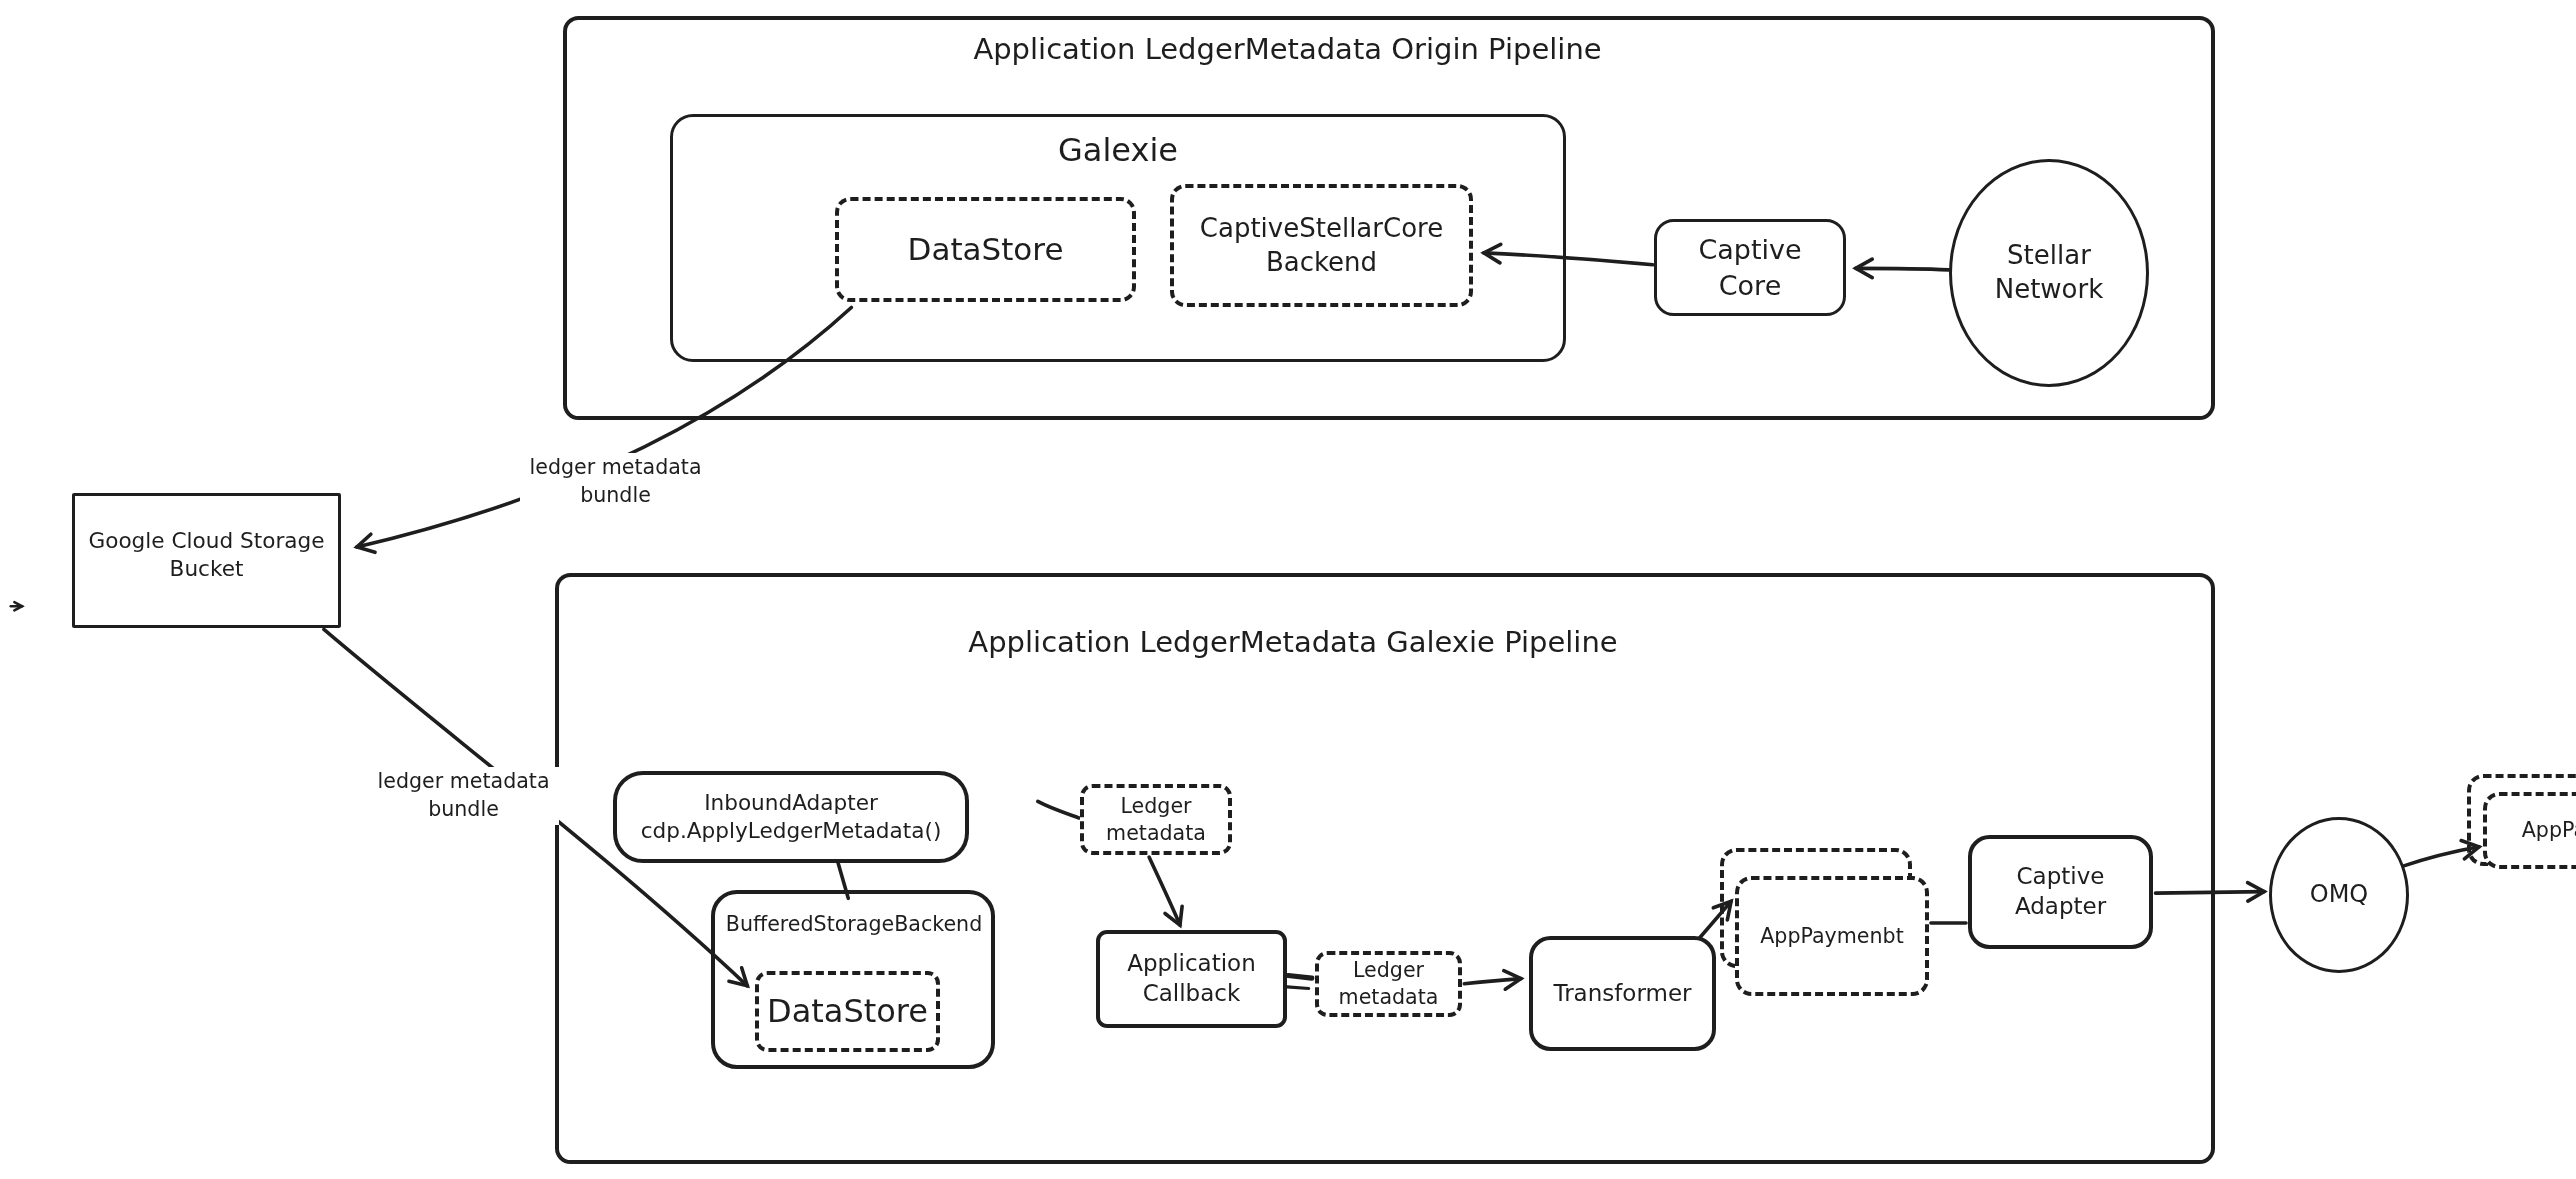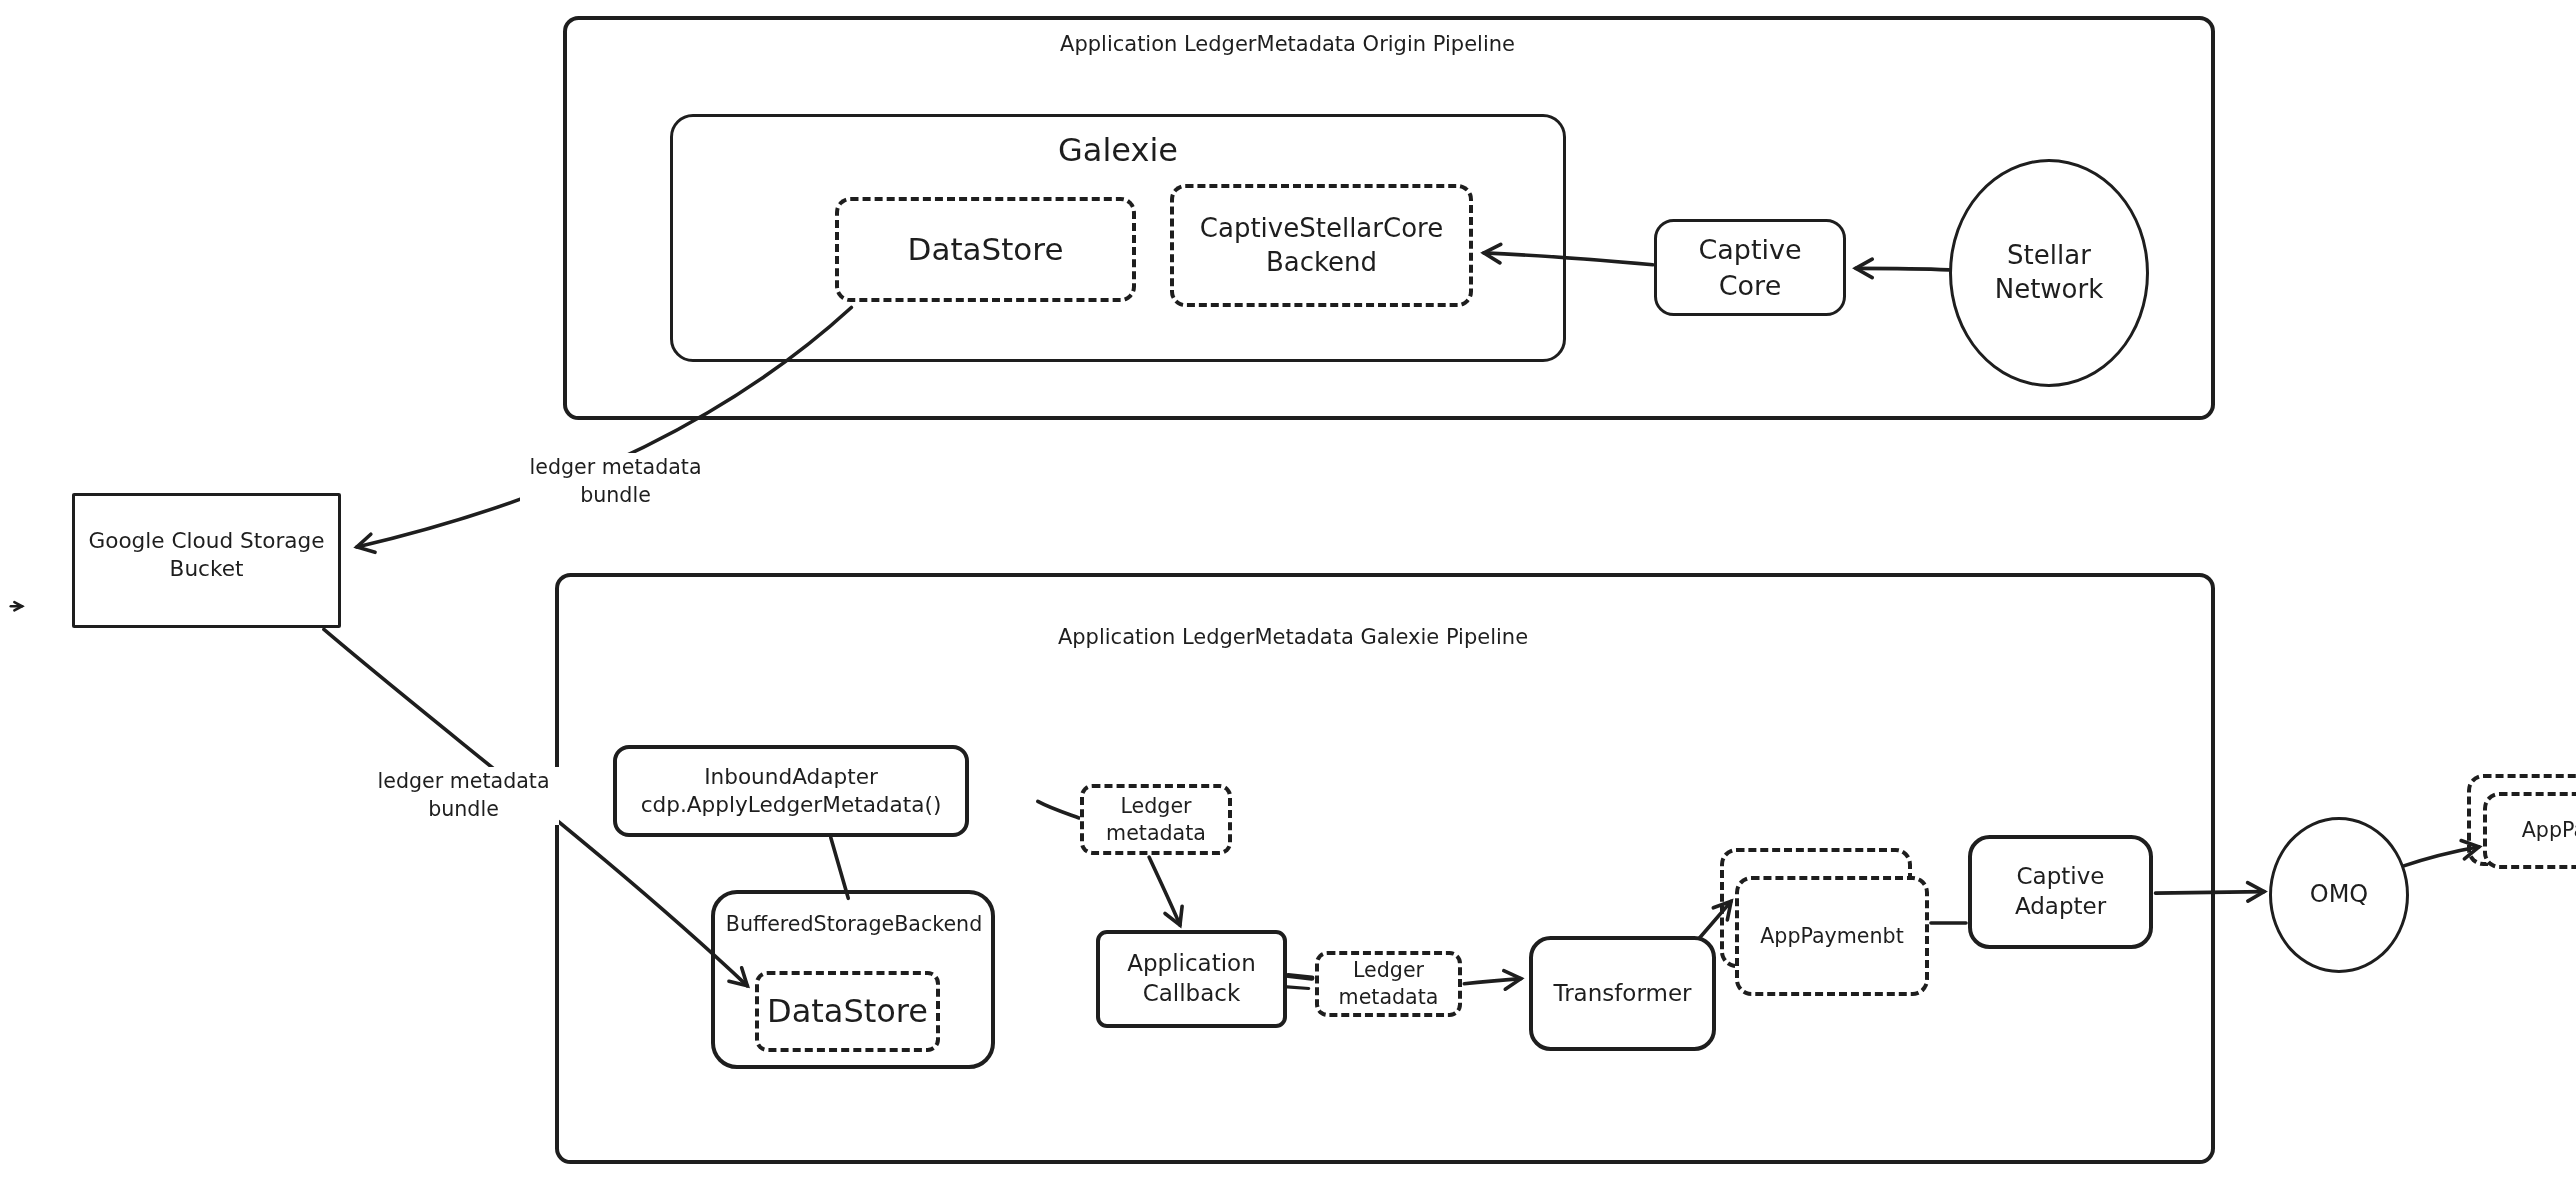--- a/index.html
+++ b/index.html
@@ -24,21 +24,21 @@
   .ctitle{
     position:absolute;text-align:center;z-index:5;white-space:pre-line;line-height:1.3;
   }
   .edge-label{
     position:absolute;display:flex;align-items:center;justify-content:center;text-align:center;
     white-space:pre-line;background:#ffffff;z-index:6;line-height:1.35;
   }
   .ellipse{border-radius:50%;}
   svg.wires{position:absolute;left:0;top:0;z-index:3;pointer-events:none;}
   .f40{font-size:20.6px;} .f42{font-size:21.6px;} .f44{font-size:23px;} .f46{font-size:24px;}
-  .f50{font-size:26px;} .f52{font-size:27px;} .f54{font-size:32px;} .f56{font-size:21px;} .f60{font-size:31px;}
+  .f50{font-size:26px;} .f52{font-size:27px;} .f54{font-size:32px;} .f56{font-size:29px;} .f60{font-size:31px;}
 </style>
 </head>
 <body>
 
 <div class="stage">
 
   <div class="container dashed" style="left:563px;top:15.5px;width:1652px;height:404px;border-radius:15.5px;"></div>
 
   <div class="container" style="left:670px;top:114px;width:896px;height:248px;border-radius:23px;border-width:3.6px;"></div>
 
@@ -95,21 +95,21 @@
 Network</div>
 
   <div class="node f42" style="left:72px;top:493px;width:269px;height:135px;border-radius:2.1px;border-width:3.1px;align-items:flex-start;padding-top:31px;">Google Cloud Storage
 Bucket</div>
 
   <div class="edge-label f40" style="left:520px;top:453px;width:191px;height:58px;">ledger metadata
 bundle</div>
   <div class="edge-label f40" style="left:368px;top:767px;width:191px;height:58px;">ledger metadata
 bundle</div>
 
-  <div class="node f42" style="left:613px;top:745px;width:356px;height:92px;border-radius:16px;border-width:4.6px;">InboundAdapter
+  <div class="node f42" style="left:613px;top:771px;width:356px;height:92px;border-radius:30px;border-width:4.6px;">InboundAdapter
 cdp.ApplyLedgerMetadata()</div>
 
   <div class="node dashed f40" style="left:1080px;top:784px;width:152px;height:71px;border-radius:12.4px;">Ledger
 metadata</div>
 
   <div class="node dashed f54" style="left:755px;top:971px;width:185px;height:81px;border-radius:12.4px;">DataStore</div>
 
   <div class="node f44" style="left:1096px;top:930px;width:191px;height:98px;border-radius:11px;">Application
 Callback</div>
 

